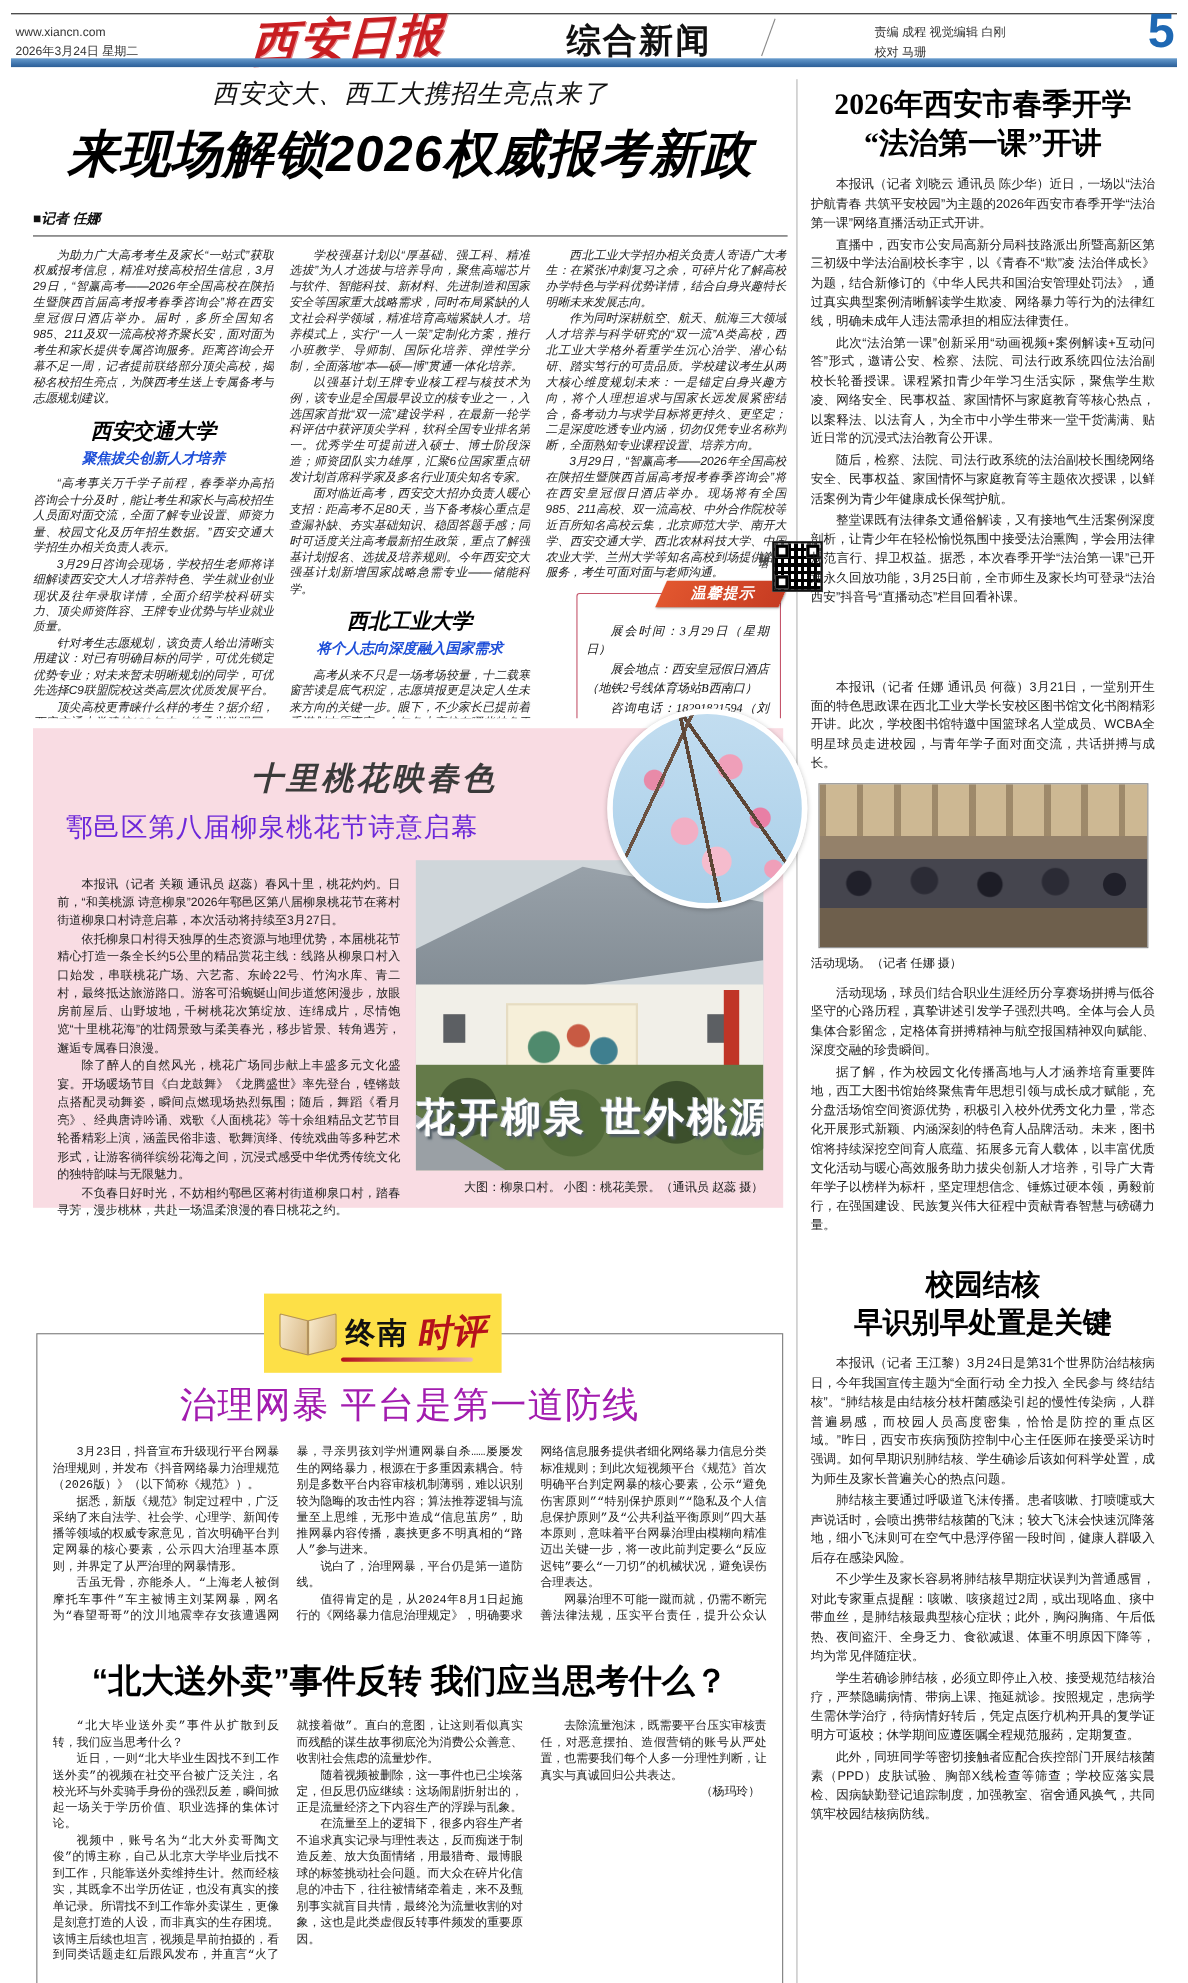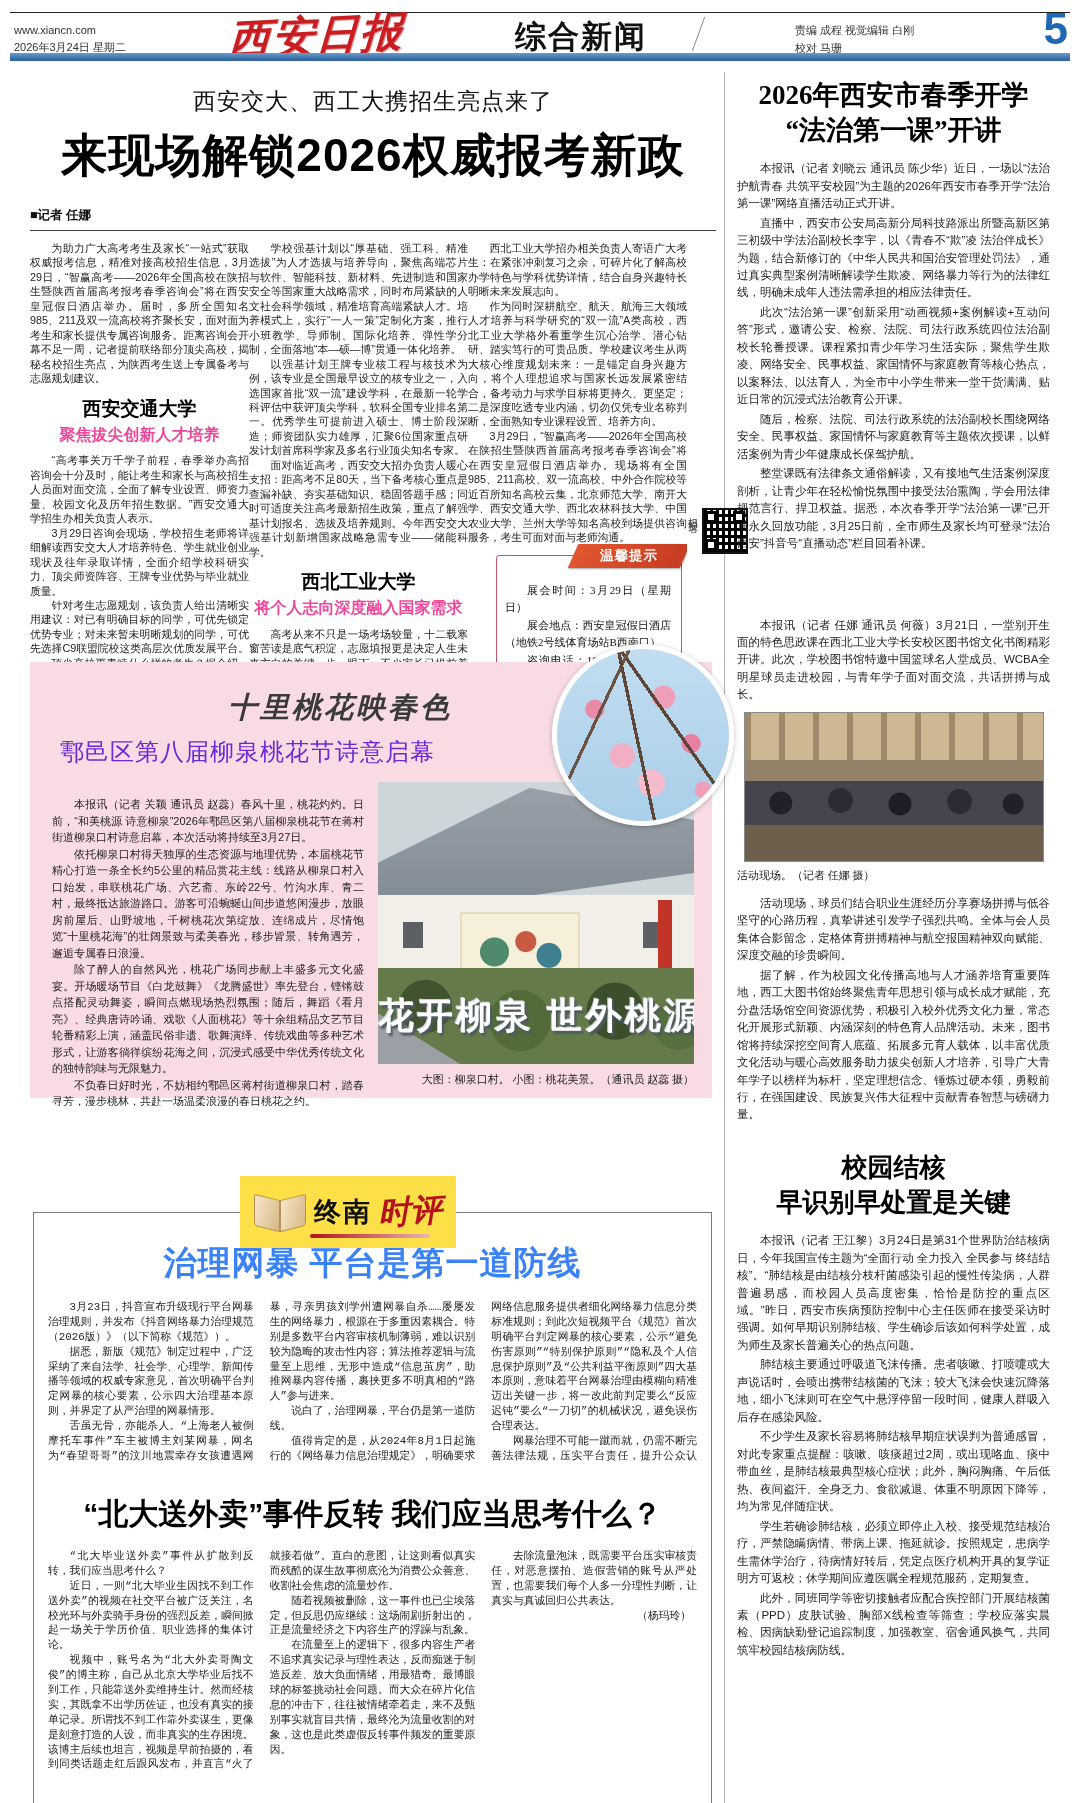--- a/index.html
+++ b/index.html
@@ -18,32 +18,32 @@
   .hdr-slash { position:absolute; left:688px; top:16px; width:0; height:36px; border-left:1.5px solid #8b8b8b; transform:rotate(20deg); }
   .hdr-ed { position:absolute; left:785px; top:22px; font-size:11px; color:#333; line-height:1.6; }
   .hdr-page { position:absolute; right:2px; top:4px; font-size:44px; font-weight:bold; color:#1e68b3; font-family:"Liberation Sans", sans-serif; }
   .bluebar { position:absolute; left:10px; top:53px; width:1060px; height:8px;
              background:linear-gradient(180deg,#689ccd 0%, #3a6fa8 70%, #2d5f96 100%); }
 
   
   .vdiv { position:absolute; left:724px; top:72px; width:0; height:1731px; border-left:1px solid #b5b5b5; }
 
   
-  .main-left { position:absolute; left:30px; top:70px; width:686px; }
+  .main-left { position:absolute; left:30px; top:54px; width:686px;font-style:italic; }
   .kicker { text-align:center; font-size:23px; color:#111; letter-spacing:1px; margin-top:16px; }
   .headline { text-align:center; font-size:46px; font-weight:bold; letter-spacing:1px; color:#000; margin-top:8px; }
   .byline-row { margin-top:20px; padding-bottom:6px; border-bottom:1.5px solid #444;
                 font-size:12.5px; font-weight:bold; color:#111; }
-  .cols { display:flex; gap:0; margin-top:10px; height:428px; overflow:hidden; }
+  .cols { display:flex; gap:14px; margin-top:10px; height:428px; overflow:hidden; }
   .col { width:219px; height:100%; overflow:hidden; font-size:10.8px; line-height:1.34;
          text-align:justify; color:#222; position:relative; }
   .col p, .rc p, .peach-text p, .rev-body p { text-indent:2em; margin:0; }
   .subhead { text-align:center; margin:10px 0 8px; text-indent:0 !important; }
   .subhead .sh1 { display:block; font-size:19px; font-weight:bold; color:#000; }
-  .subhead .sh2 { display:block; font-size:16px; font-weight:bold; color:#ec4899; margin-top:3px; }
+  .subhead .sh2 { display:block; font-size:13px; font-weight:bold; color:#1d4ed8; margin-top:3px; }
 
   
   .tipbox { position:relative; margin-top:10px; margin-left:28px; width:186px; border:1.5px solid #c4556b;
             border-radius:3px; background:#fff; padding:26px 10px 10px 8px;
             font-family:"Liberation Serif", serif; font-size:11px; line-height:1.6; color:#111; }
   .tipbox p { text-indent:2em; }
   .tiptab { position:absolute; top:-12px; right:-4px; width:112px; height:24px; line-height:24px;
             background:linear-gradient(100deg,#e2572f,#c63b22); transform:skewX(-24deg);
             box-shadow:1px 1px 2px rgba(0,0,0,.35); text-align:center; }
   .tiptab span { display:inline-block; transform:skewX(24deg); color:#fff; font-weight:bold;
@@ -114,21 +114,21 @@
   .book-icon::before, .book-icon::after { content:""; position:absolute; top:2px; width:24px; height:30px;
               background:linear-gradient(105deg,#f6e7c8,#d8b888); border:1px solid #b3925e; }
   .book-icon::before { left:0; transform:skewY(14deg); border-radius:2px 0 0 4px; }
   .book-icon::after { right:0; transform:skewY(-14deg); border-radius:0 2px 4px 0; }
   .rev-logo-black { font-size:27px; font-weight:bold; color:#111; letter-spacing:2px; }
   .rev-logo-red { font-size:32px; font-weight:bold; font-style:italic; color:#b5121b;
                   font-family:"Liberation Serif", serif; transform:rotate(-4deg); margin-left:-2px; }
   .rev-underline { position:absolute; left:70px; bottom:10px; width:120px; height:4px;
                    background:linear-gradient(90deg,#b5121b,#e8b5b5); border-radius:2px; }
   .rev-art { padding:0 14px; }
-  .rev-h1 { text-align:center; font-size:33px; font-weight:bold; color:#3b82f6; letter-spacing:1px; margin-top:28px; }
+  .rev-h1 { text-align:center; font-size:33px; font-weight:normal; color:#a21caf; letter-spacing:1px; margin-top:42px; }
   .rev-h2 { text-align:center; font-size:30px; font-weight:bold; color:#000; letter-spacing:0; margin-top:22px; }
   .rev-body { margin-top:14px; column-count:3; column-gap:16px; column-fill:auto;
               font-family:Liberation Mono, monospace; font-size:10.8px; line-height:1.38;
               text-align:justify; color:#222; overflow:hidden; }
   .rev-body.a { height:172px; }
   .rev-body.b { height:226px; }
   .rev-byline { text-align:right; text-indent:0 !important; padding-right:6px; }
 
   
   .rc { position:absolute; left:737px; top:70px; width:313px; height:1733px; overflow:hidden; }

